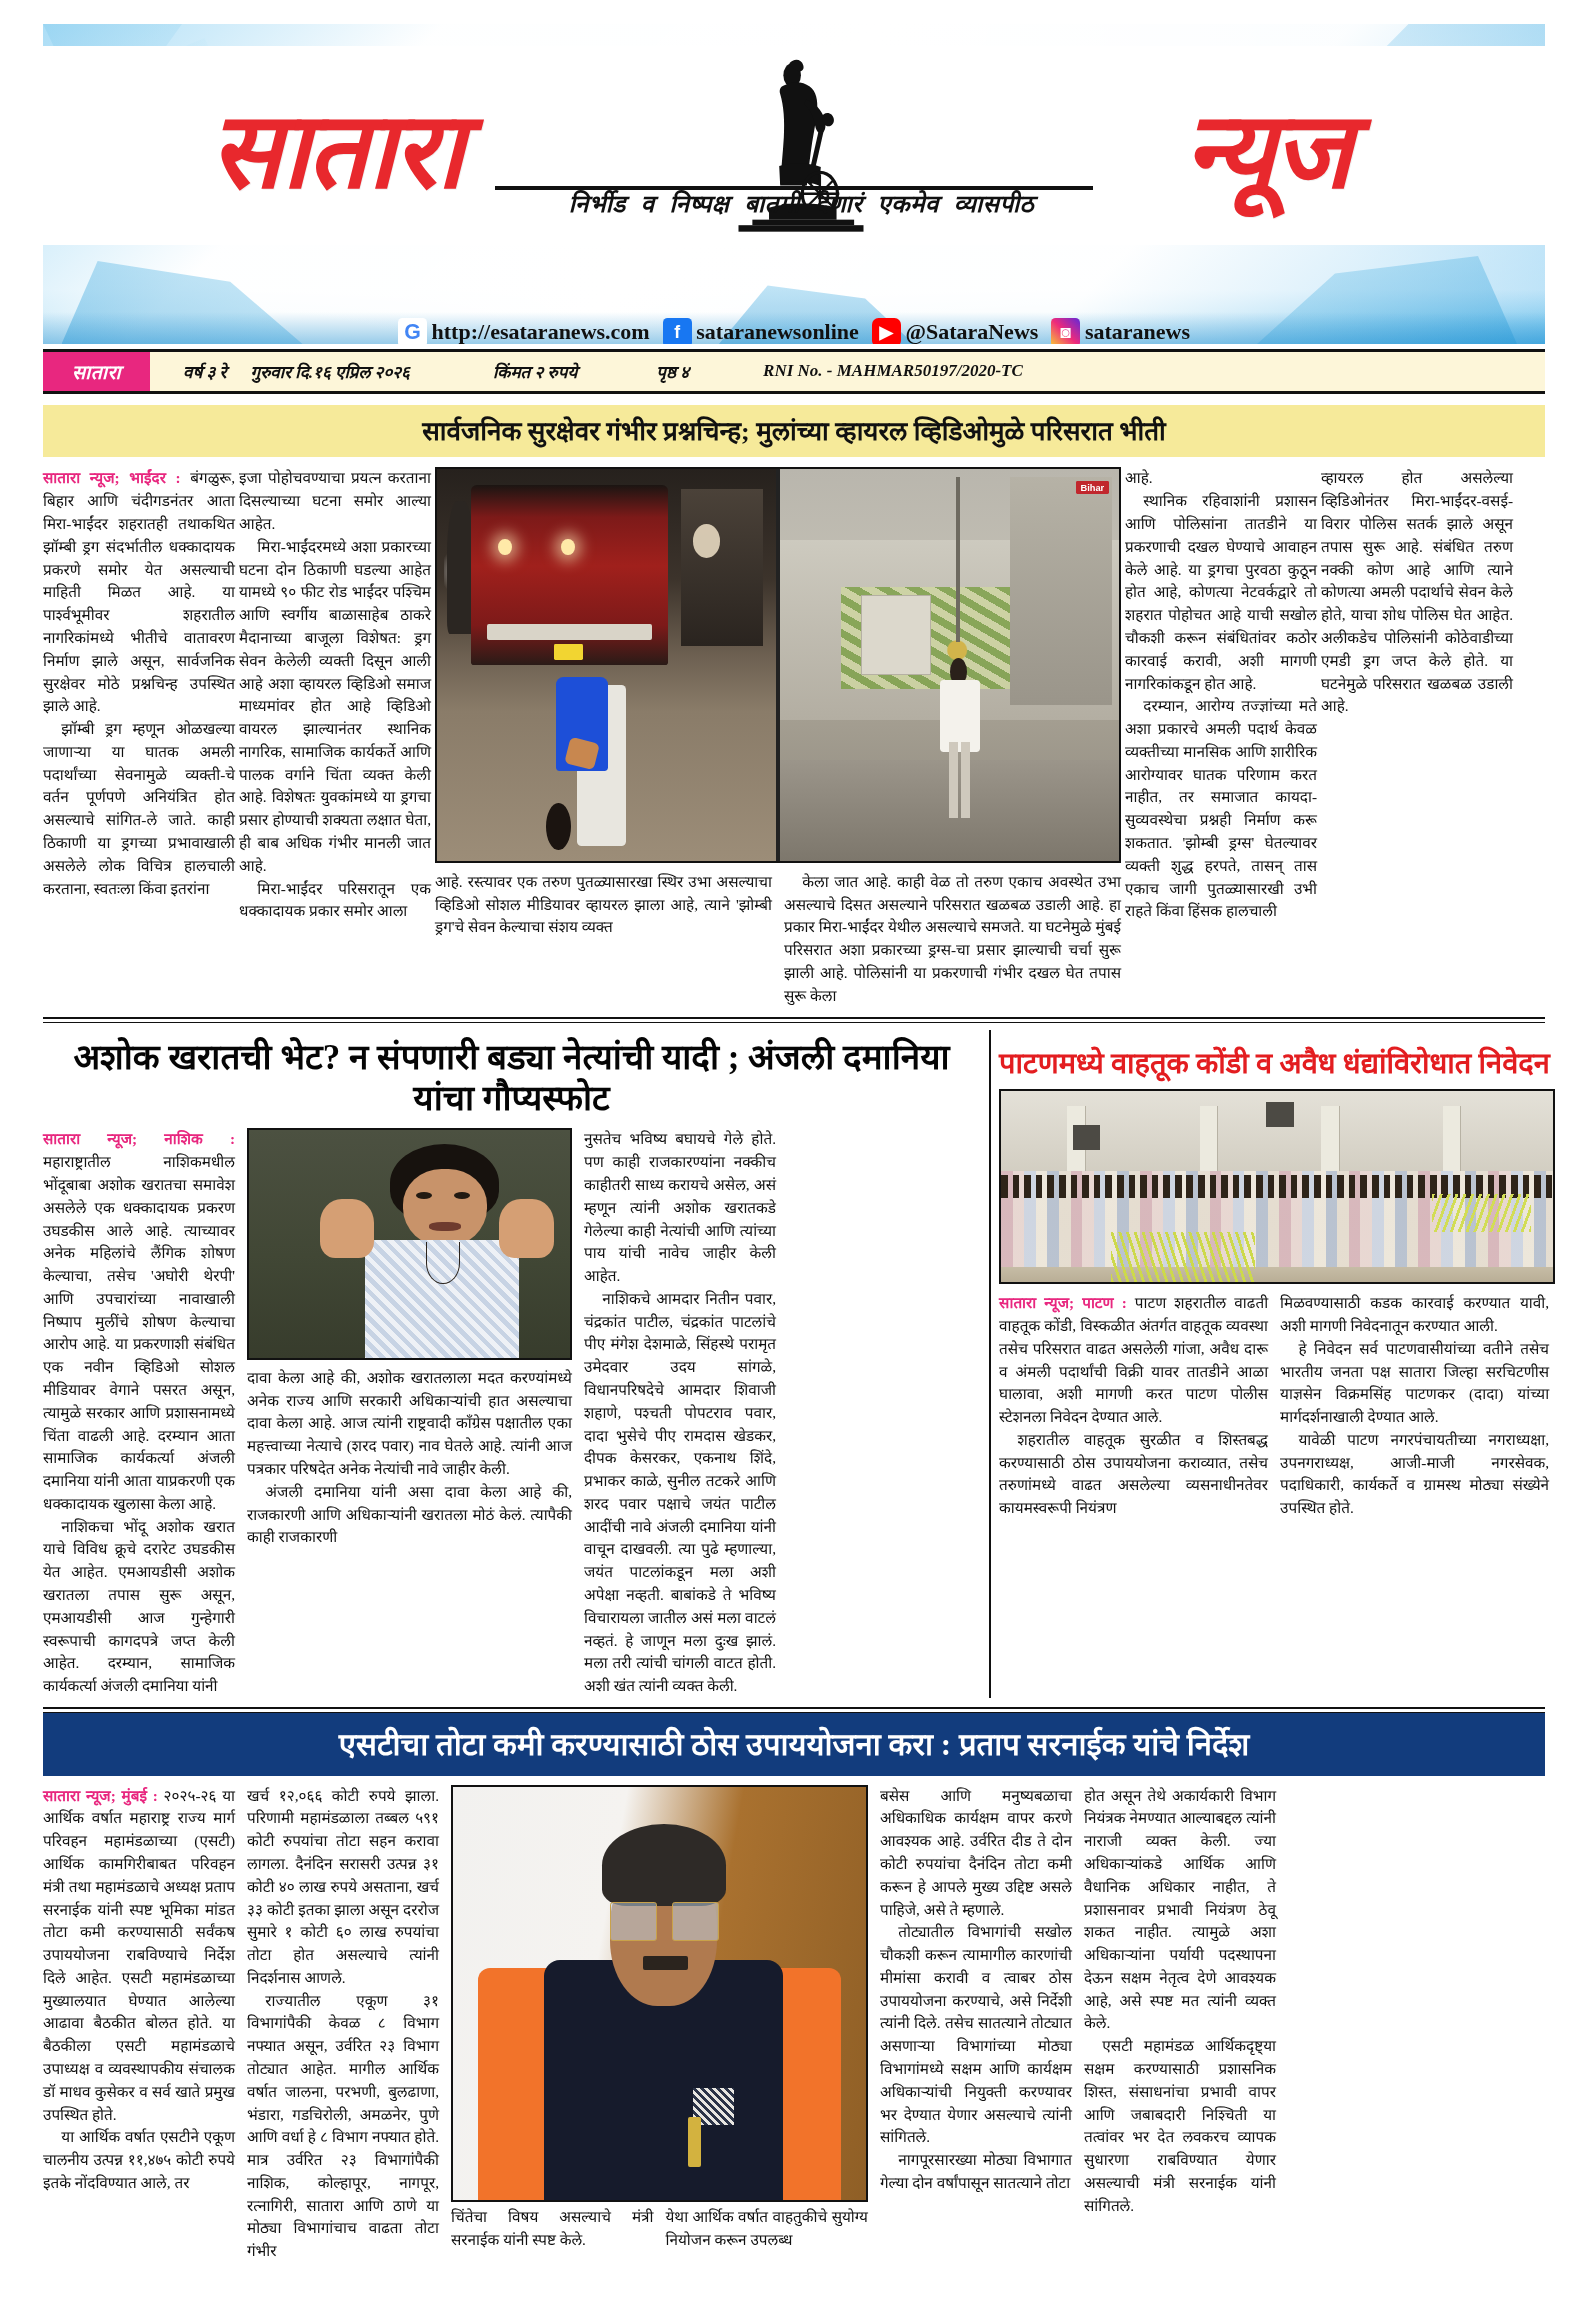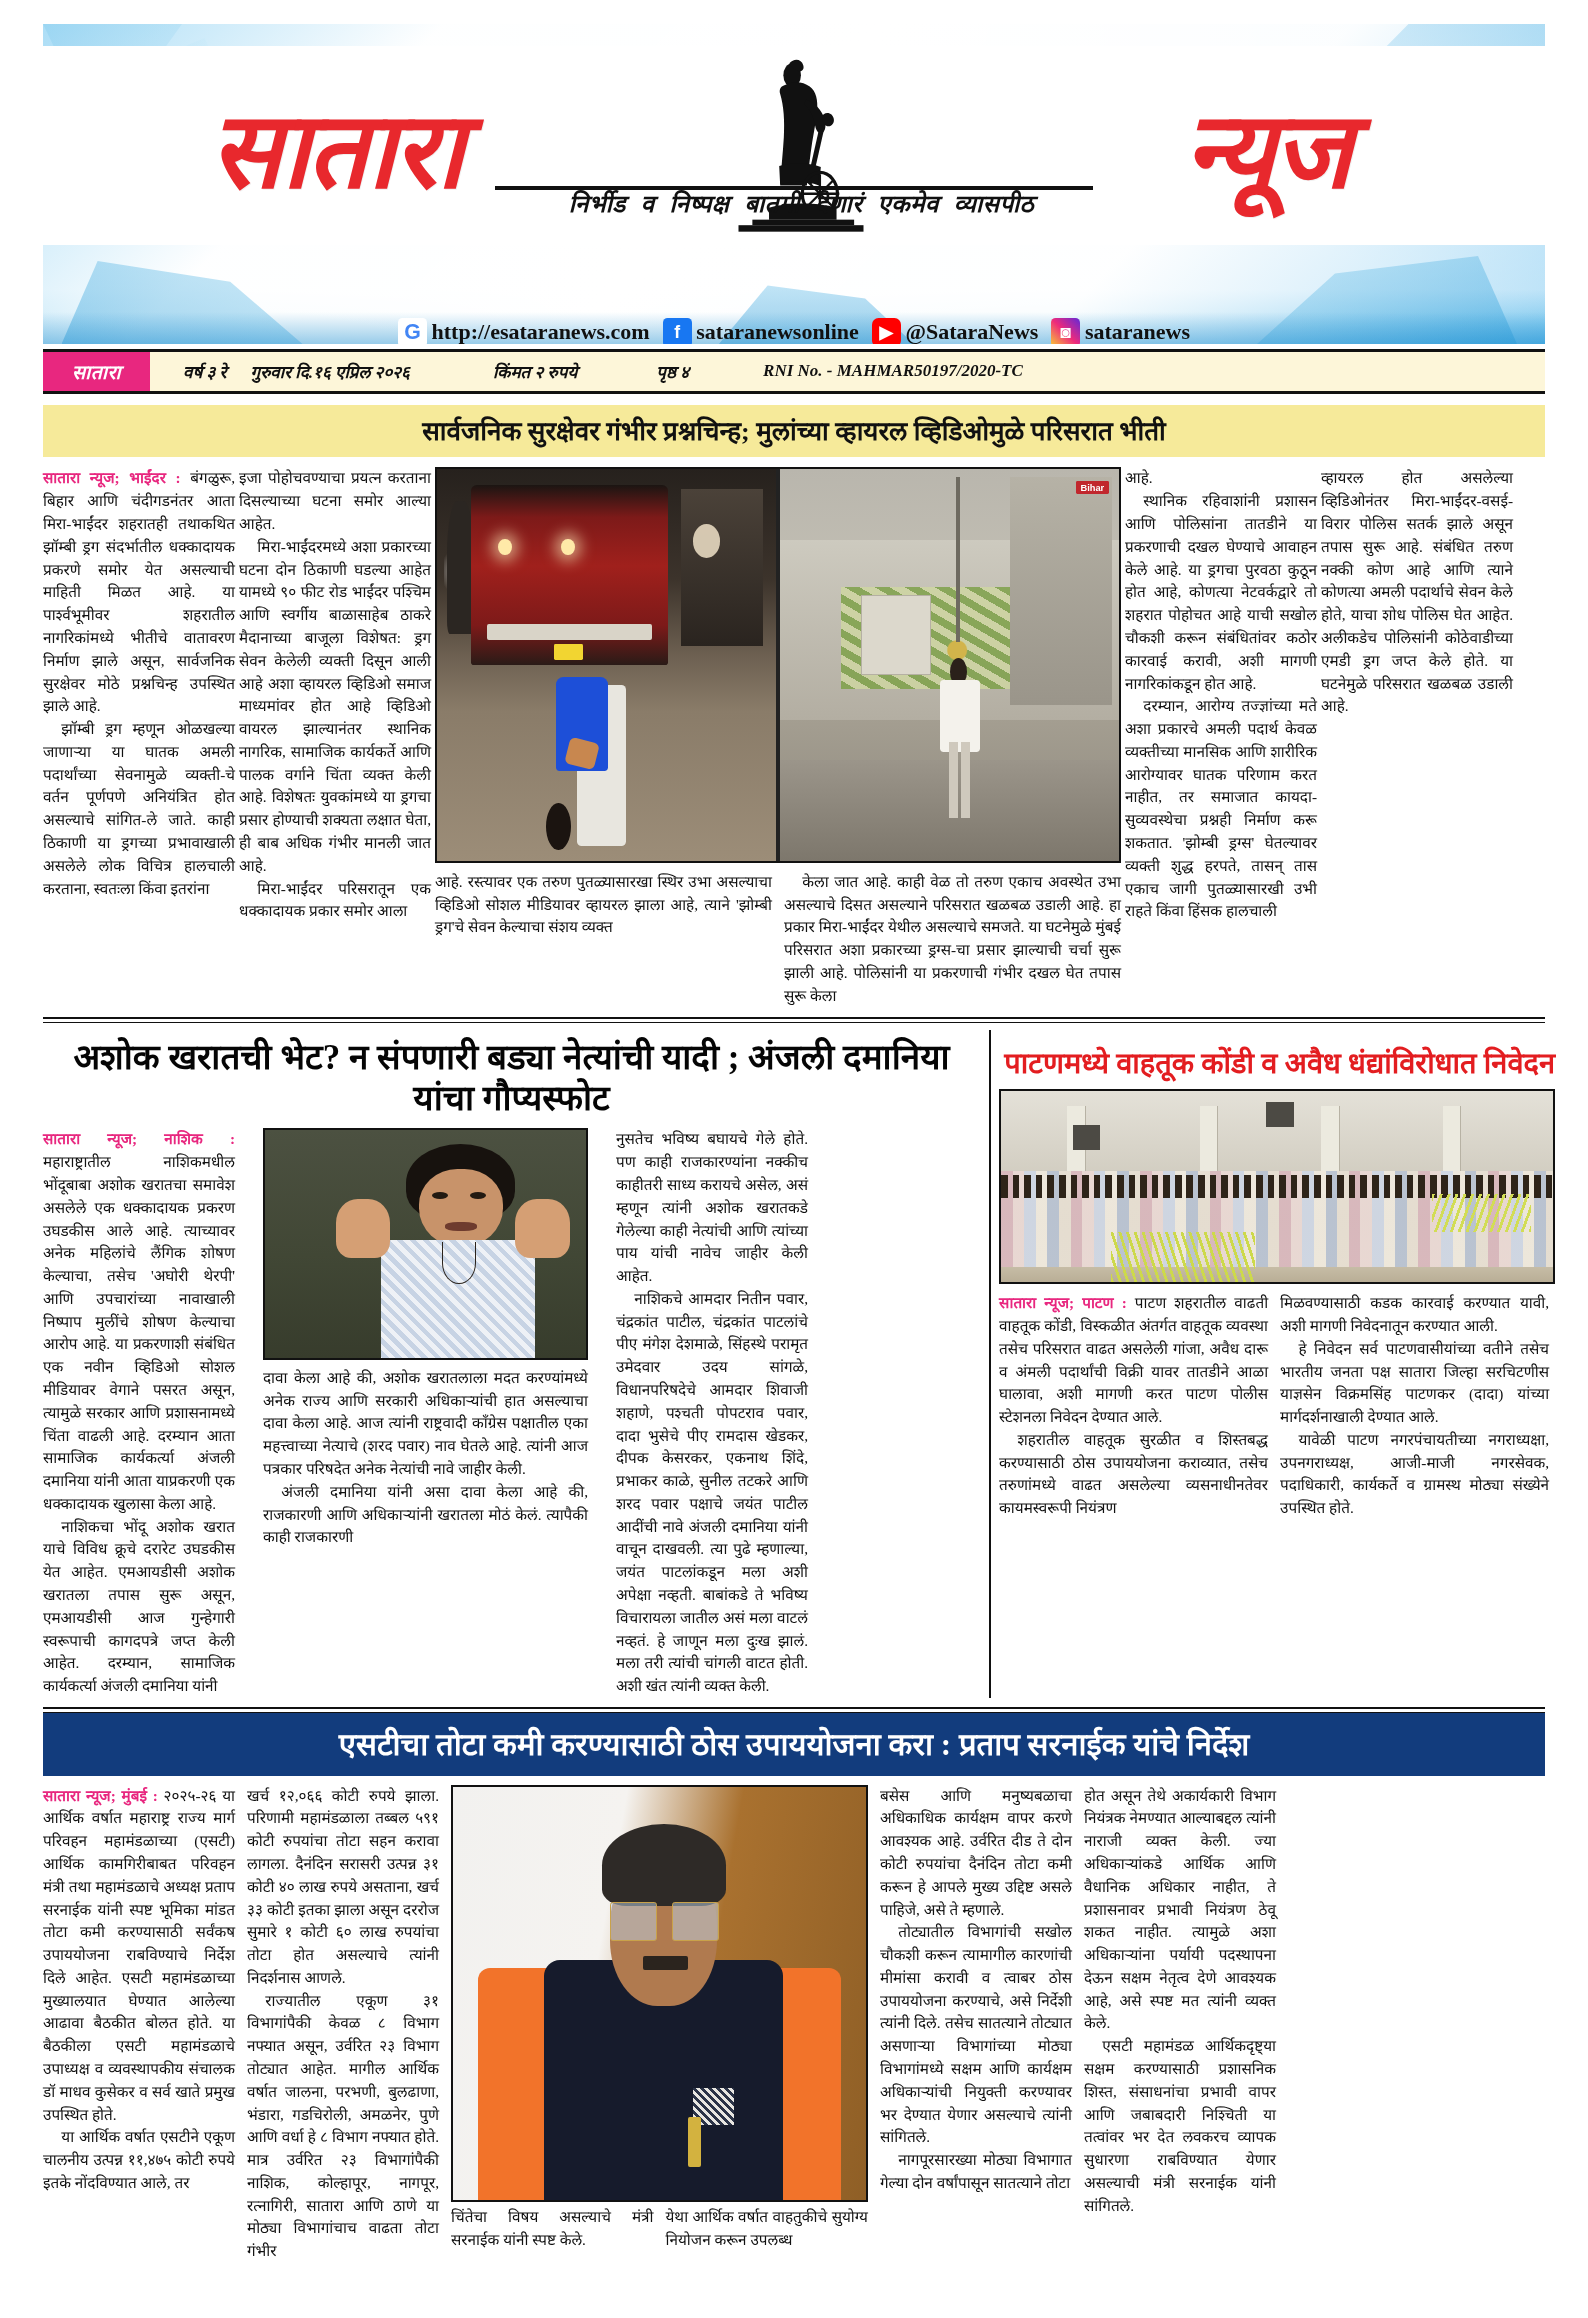--- a/index.html
+++ b/index.html
@@ -219,28 +219,28 @@
     display:grid; grid-template-columns:937px 0.5px 556px;
     column-gap:9.3px;
   }
   .vsep{background:#111;width:1.9px;}
   .h2-black{
     margin:6.5px 0 0 0; text-align:center;
     font-family:"Liberation Serif",serif;font-weight:bold;
     font-size:35px;line-height:1.18;color:#050505;
   }
   .h2-red{
-    margin:6.5px 0 0 0; text-align:right;
+    margin:6.5px 0 0 0; text-align:left;
     font-family:"Liberation Serif",serif;font-weight:bold;
     font-size:29px;line-height:1.2;color:#e31d20;
   }
   .story2grid{
     margin-top:9.3px;
     display:grid; grid-template-columns:192px 325px 192px 192px;
-    column-gap:28px;
+    column-gap:12px;
   }
   .story2right{ margin-top:9.3px; }
   .story2right .cols{
     display:grid;grid-template-columns:269px 269px;column-gap:12px;margin-top:8.3px;
   }
 
   .photo-woman{
     width:325px;height:232px;border:2.8px solid #111;box-sizing:border-box;
     background:linear-gradient(180deg,#4c5141 0%,#414735 55%,#373c2c 100%);
     position:relative;overflow:hidden;

